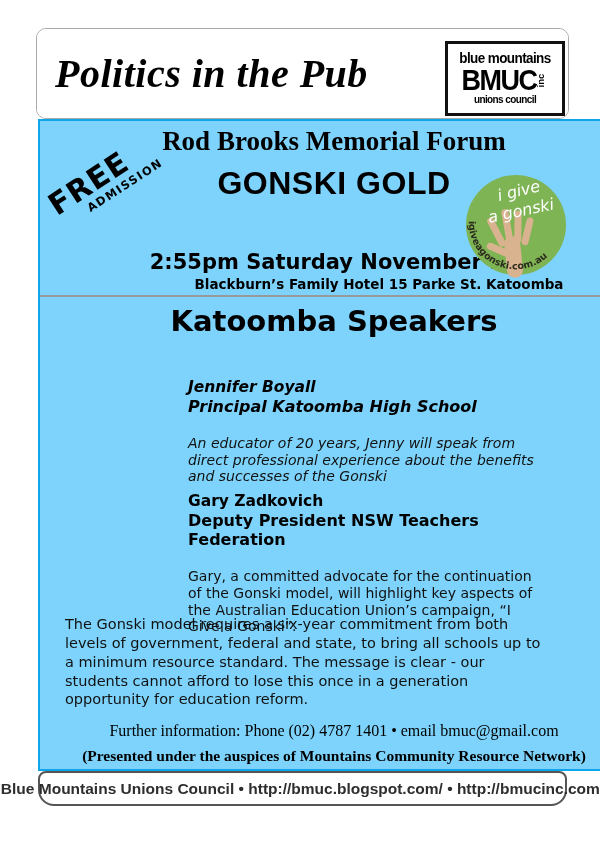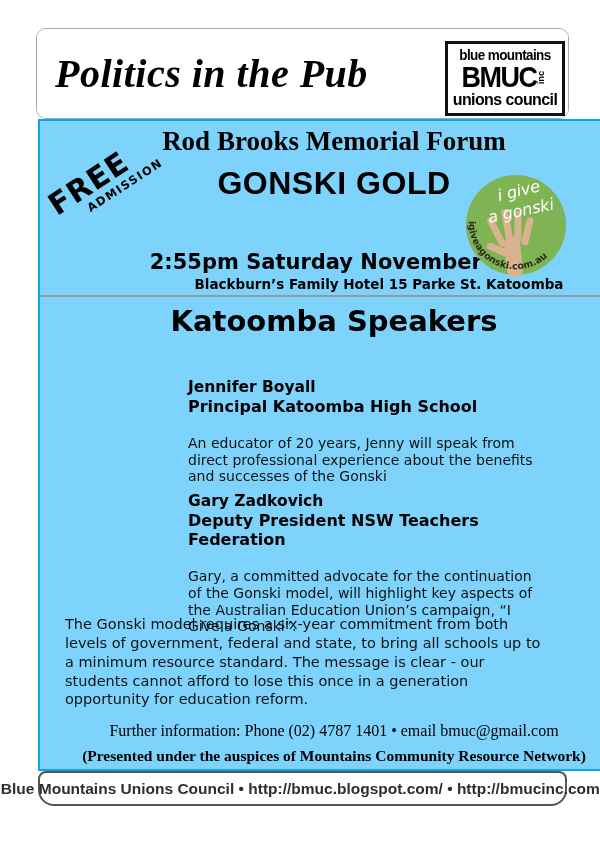--- a/index.html
+++ b/index.html
@@ -23,41 +23,41 @@
   .bmuc-logo {
     position: absolute; right: 3px; top: 12px; bottom: 2px; width: 120px;
     border: 3px solid #111; background: #fff;
     display: flex; align-items: center; justify-content: center; padding: 1px 2px;
   }
   .logo-inner { text-align: center; font-family: "Liberation Sans", sans-serif; font-weight: bold; line-height: 1; transform: scaleY(1.05); }
   .logo-top { font-size: 13.5px; letter-spacing: -0.6px; white-space: nowrap; }
   .logo-mid { display: flex; align-items: center; justify-content: center; }
   .logo-bmuc { font-size: 27px; letter-spacing: -1.5px; transform: scaleY(1.05); }
   .logo-inc { font-size: 9px; letter-spacing: 0; transform: rotate(-90deg); margin-left: -1px; }
-  .logo-bottom { font-size: 16px; letter-spacing: -0.6px; white-space: nowrap; }
+  .logo-bottom { font-size: 10px; letter-spacing: -0.6px; white-space: nowrap; }
 
   
   .main-box {
     position: absolute; left: 2px; top: 91px; width: 592px; height: 652px;
     border: 2px solid #0ea5e9; background: #7dd3fc;
   }
   .centered { position: absolute; left: 0; width: 100%; text-align: center; }
 
   .forum-title { top: 5px; font-family: "Liberation Serif", serif; font-weight: bold; font-size: 27px; }
   .event-title { top: 44px; font-family: "Liberation Sans", sans-serif; font-weight: bold; font-size: 32px; letter-spacing: 0.5px; }
   .event-subtitle { top: 87px; font-style: italic; font-size: 31px; }
   .event-datetime { top: 129px; font-weight: bold; font-size: 21px; }
   .event-venue { top: 155px; font-weight: bold; font-size: 13.5px; margin-left: 45px; }
 
   .divider { position: absolute; left: 0; top: 174px; width: 100%; height: 2px; background: #999; }
 
   .keynote-heading { top: 183px; font-weight: bold; font-size: 29px; }
 
   .speaker { position: absolute; left: 148px; width: 348px; }
-  .speaker-1 { top: 257px; }
+  .speaker-1 { top: 257px; font-style: italic; }
   .speaker-2 { top: 371px; }
   .speaker-name { font-weight: bold; font-size: 15.5px; line-height: 1.2; }
   .speaker-title { font-weight: bold; font-size: 16px; line-height: 1.2; }
   .speaker-desc { font-size: 14px; line-height: 1.2; margin-top: 19px; color: #111; }
 
   .summary { position: absolute; left: 25px; top: 494px; width: 482px; font-size: 14.5px; line-height: 1.3; color: #111; }
 
   .contact-info { top: 601px; font-family: "Liberation Serif", serif; font-size: 16px; }
   .auspices { top: 626px; font-family: "Liberation Serif", serif; font-weight: bold; font-size: 15.5px; }
 

